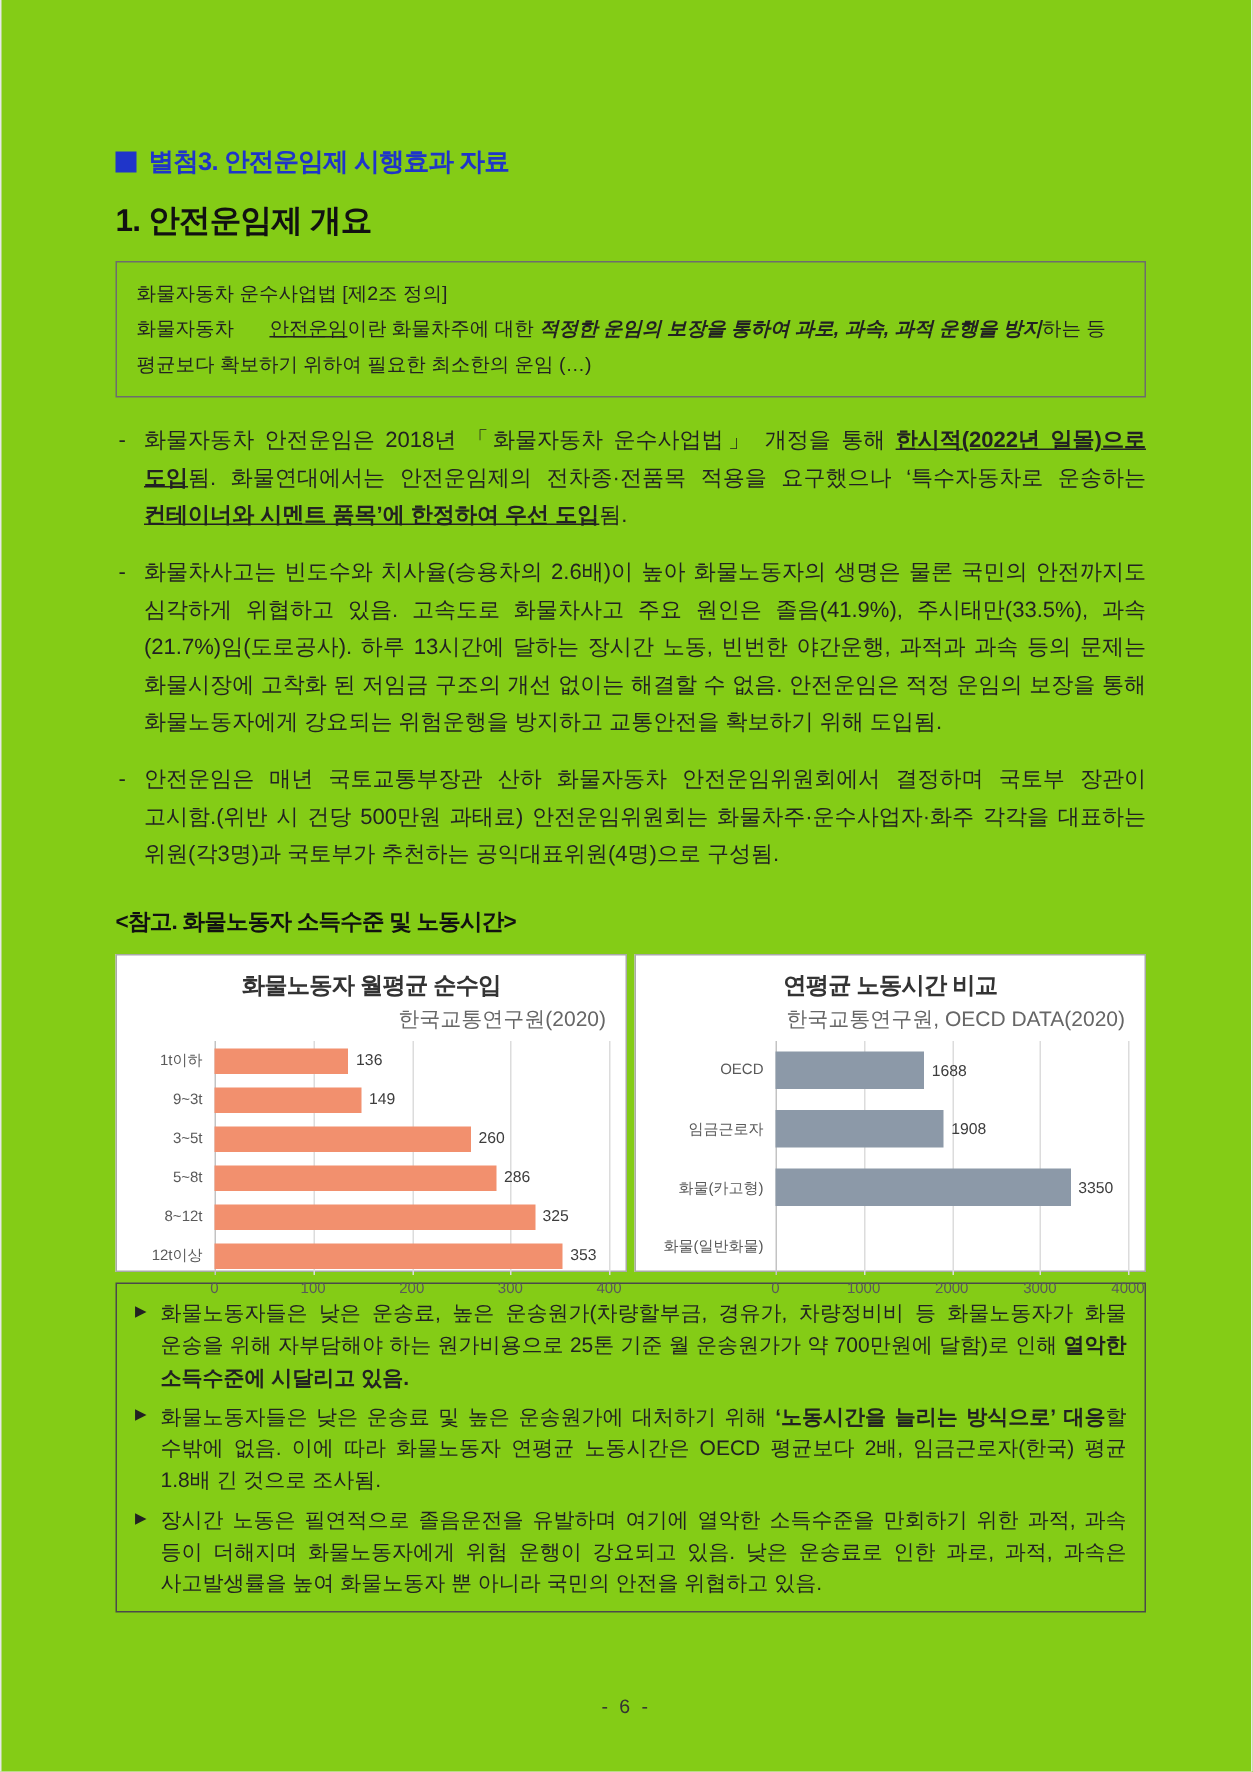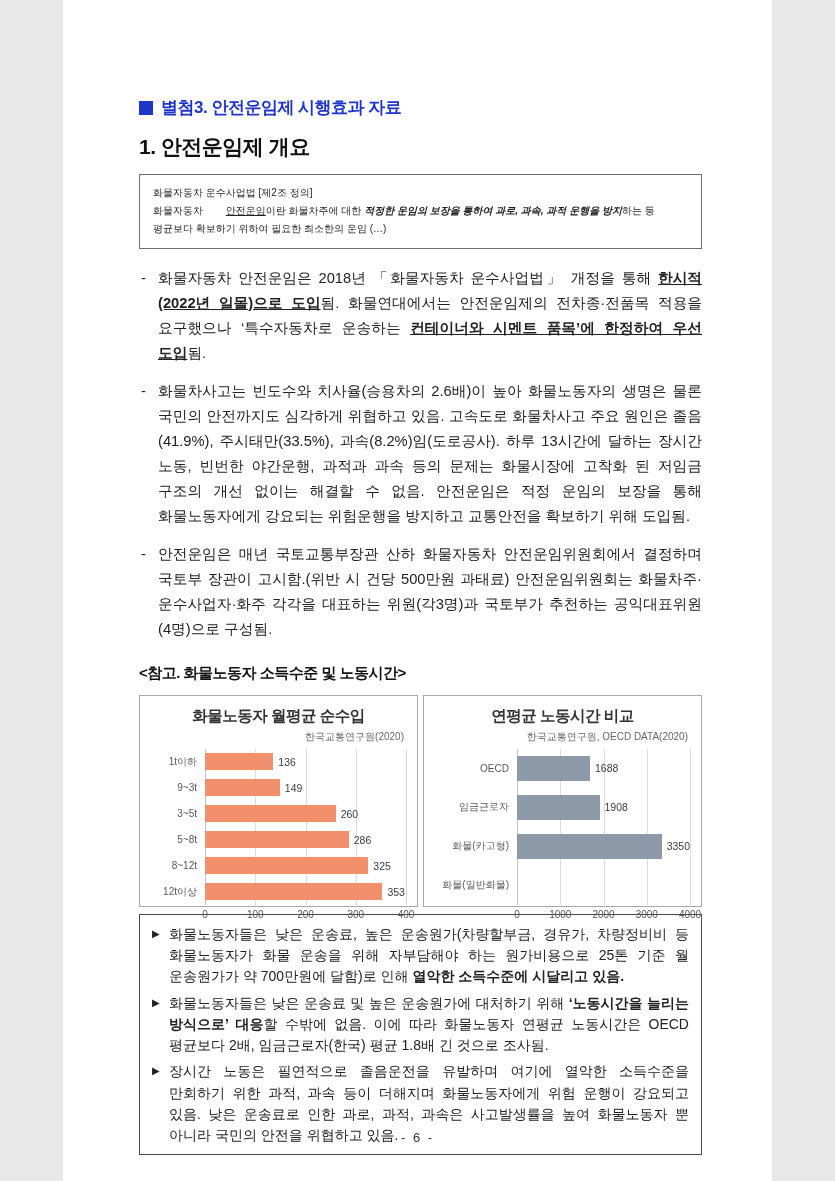--- a/index.html
+++ b/index.html
@@ -1,51 +1,51 @@
 <!DOCTYPE html>
 <html><head>
 <meta charset="utf-8">
 <style>
   * { margin:0; padding:0; box-sizing:border-box; }
   html,body { background:#e8e8e8; }
   body { font-family:"Liberation Sans","DejaVu Sans",sans-serif; }
   .page {
-    position:relative; width:709px; height:1181px; margin:0 auto;
-    background:#ffffff; color:#2b2b2b; overflow:hidden;
+    position:relative; width:833px; height:1181px; margin:0 auto;
+    background:#84cc16; color:#2b2b2b; overflow:hidden;
   }
   .content { padding:96px 70px 0 76px; }
 
   
   .doc-header { display:flex; align-items:center; font-size:17px; font-weight:bold; letter-spacing:-0.5px; }
   .blue-sq { display:inline-block; width:14px; height:14px; margin-right:8px; }
 
   .section-title { margin-top:14px; font-size:21px; font-weight:bold; color:#111; letter-spacing:-0.5px; }
 
   
   .def-box {
     margin-top:13px; border:1.5px solid #6d6d6d; padding:9px 23px 10px 13px;
-    font-size:10px; line-height:1.8; color:#222; 
+    font-size:13px; line-height:1.8; color:#222; 
   }
   .def-box p { word-break:keep-all; }
 
   
   .bullets { margin-top:17px; }
   .bullet {
     position:relative; padding-left:19px; margin-bottom:13px;
     font-size:14.7px; line-height:1.7; text-align:justify; word-break:keep-all; color:#222;
   }
   .bullet .dash { position:absolute; left:2px; top:0; }
 
   .ref-heading { margin-top:22px; font-size:15px; font-weight:bold; color:#111; letter-spacing:-0.5px; }
 
   
   .charts-row { display:flex; gap:5px; margin-top:12px; }
   .chart-box { flex:1; border:1px solid #a9a9a9; background:#fff; padding:7px 9px 4px 9px; height:212px; }
   .c-title { text-align:center; font-size:15.5px; font-weight:bold; color:#333; letter-spacing:-0.5px; margin-top:3px; }
-  .c-source { text-align:right; font-size:10px; color:#666; margin:3px 4px 5px 0; }
+  .c-source { text-align:right; font-size:14px; color:#666; margin:3px 4px 5px 0; }
   .c-plotwrap { position:relative; }
   .c-gridlayer { position:absolute; left:var(--labw); right:2px; top:0; bottom:18px; }
   .c-gridline { position:absolute; top:0; bottom:0; width:1px; background:#dcdcdc; }
   .c-zeroline { position:absolute; top:0; bottom:0; left:0; width:1px; background:#c3c3c3; }
   .c-row { display:flex; align-items:center; height:var(--rowh); position:relative; }
   .c-lab { width:var(--labw); padding-right:8px; text-align:right; font-size:10px; color:#595959; white-space:nowrap; }
   .c-area { flex:1; margin-right:2px; display:flex; align-items:center; height:100%; }
   .c-bar { height:var(--barh); }
   .c-val { font-size:10.5px; color:#3d3d3d; margin-left:5px; white-space:nowrap; }
   .c-axis { position:relative; margin-left:var(--labw); margin-right:2px; height:18px; font-size:10px; color:#595959; }
@@ -82,21 +82,21 @@
       <p><span>화물자동차 </span><span style="text-decoration: underline; margin-left: 20px;">안전운임</span><span>이란 화물차주에 대한 </span><span style="font-weight: bold; font-style: italic;">적정한 운임의 보장을 통하여 과로, 과속, 과적 운행을 방지</span><span>하는 등 평균보다 확보하기 위하여 필요한 최소한의 운임 (…)</span></p>
     </div>
 
     <div class="bullets">
       <div class="bullet">
         <span class="dash">-</span>
         <span><span>화물자동차 안전운임은 2018년 「화물자동차 운수사업법」 개정을 통해 </span><span style="font-weight: bold; text-decoration: underline;">한시적(2022년 일몰)으로 도입</span><span>됨. 화물연대에서는 안전운임제의 전차종·전품목 적용을 요구했으나 ‘특수자동차로 운송하는 </span><span style="font-weight: bold; text-decoration: underline;">컨테이너와 시멘트 품목’에 한정하여 우선 도입</span><span>됨.</span></span>
       </div>
       <div class="bullet">
         <span class="dash">-</span>
-        <span><span>화물차사고는 빈도수와 치사율(승용차의 2.6배)이 높아 화물노동자의 생명은 물론 국민의 안전까지도 심각하게 위협하고 있음. 고속도로 화물차사고 주요 원인은 졸음(41.9%), 주시태만(33.5%), 과속(8.2%)임(도로공사). 하루 13시간에 달하는 장시간 노동, 빈번한 야간운행, 과적과 과속 등의 문제는 화물시장에 고착화 된 저임금 구조의 개선 없이는 해결할 수 없음. 안전운임은 적정 운임의 보장을 통해 화물노동자에게 강요되는 위험운행을 방지하고 교통안전을 확보하기 위해 도입됨.</span></span>
+        <span><span>화물차사고는 빈도수와 치사율(승용차의 2.6배)이 높아 화물노동자의 생명은 물론 국민의 안전까지도 심각하게 위협하고 있음. 고속도로 화물차사고 주요 원인은 졸음(41.9%), 주시태만(33.5%), 과속(21.7%)임(도로공사). 하루 13시간에 달하는 장시간 노동, 빈번한 야간운행, 과적과 과속 등의 문제는 화물시장에 고착화 된 저임금 구조의 개선 없이는 해결할 수 없음. 안전운임은 적정 운임의 보장을 통해 화물노동자에게 강요되는 위험운행을 방지하고 교통안전을 확보하기 위해 도입됨.</span></span>
       </div>
       <div class="bullet">
         <span class="dash">-</span>
         <span><span>안전운임은 매년 국토교통부장관 산하 화물자동차 안전운임위원회에서 결정하며 국토부 장관이 고시함.(위반 시 건당 500만원 과태료) 안전운임위원회는 화물차주·운수사업자·화주 각각을 대표하는 위원(각3명)과 국토부가 추천하는 공익대표위원(4명)으로 구성됨.</span></span>
       </div>
     </div>
 
     <div class="ref-heading">&lt;참고. 화물노동자 소득수준 및 노동시간&gt;</div>
 
     <div class="charts-row">

